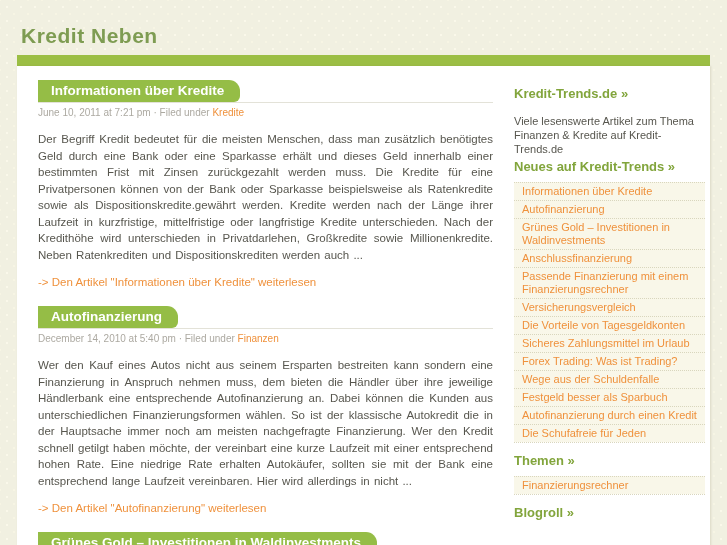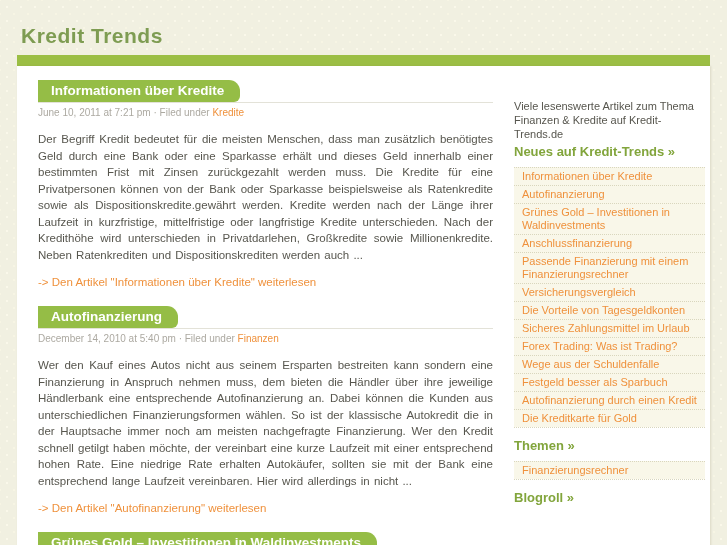--- a/index.html
+++ b/index.html
@@ -52,21 +52,21 @@
   .sb-list li{
     background:#f9f7e9;border-top:1px dotted #d9d6bd;
     font-size:11px;line-height:13px;padding:2px 6px 2px 8px;
     color:#ef913c;cursor:pointer;
   }
 </style>
 </head>
 <body>
 
 <div class="site-header">
-  <h1 class="site-title">Kredit Trends</h1>
+  <h1 class="site-title">Kredit Neben</h1>
 </div>
 <div class="green-bar"></div>
 
 <div class="panel">
 
   <div class="main-col">
 
     <div class="post">
       <div class="post-header">
         <h2 class="post-title-tab">Informationen über Kredite</h2>
@@ -97,37 +97,38 @@
       <div class="post-header">
         <h2 class="post-title-tab">Grünes Gold – Investitionen in Waldinvestments</h2>
       </div>
 
     </div>
 
   </div>
 
   <div class="sidebar">
 
+    <h3 class="sb-heading">Kredit-Trends.de »</h3>
     <p class="sb-desc">Viele lesenswerte Artikel zum Thema Finanzen &amp; Kredite auf Kredit-Trends.de</p>
 
     <h3 class="sb-heading">Neues auf Kredit-Trends »</h3>
     <ul class="sb-list">
       <li>Informationen über Kredite</li>
       <li>Autofinanzierung</li>
       <li>Grünes Gold – Investitionen in Waldinvestments</li>
       <li>Anschlussfinanzierung</li>
       <li>Passende Finanzierung mit einem Finanzierungsrechner</li>
       <li>Versicherungsvergleich</li>
       <li>Die Vorteile von Tagesgeldkonten</li>
       <li>Sicheres Zahlungsmittel im Urlaub</li>
       <li>Forex Trading: Was ist Trading?</li>
       <li>Wege aus der Schuldenfalle</li>
       <li>Festgeld besser als Sparbuch</li>
       <li>Autofinanzierung durch einen Kredit</li>
-      <li>Die Kreditkarte für Gold</li>
+      <li>Die Schufafreie für Jeden</li>
     </ul>
 
     <h3 class="sb-heading spaced">Themen »</h3>
     <ul class="sb-list">
       <li>Finanzierungsrechner</li>
     </ul>
 
     <h3 class="sb-heading spaced">Blogroll »</h3>
 
   </div>

